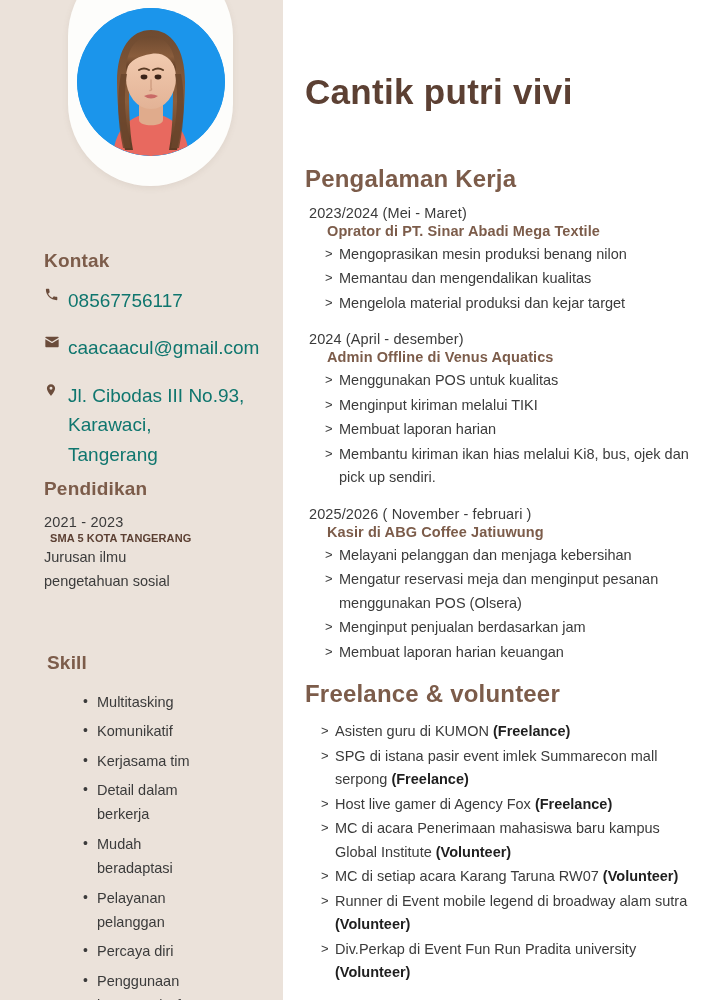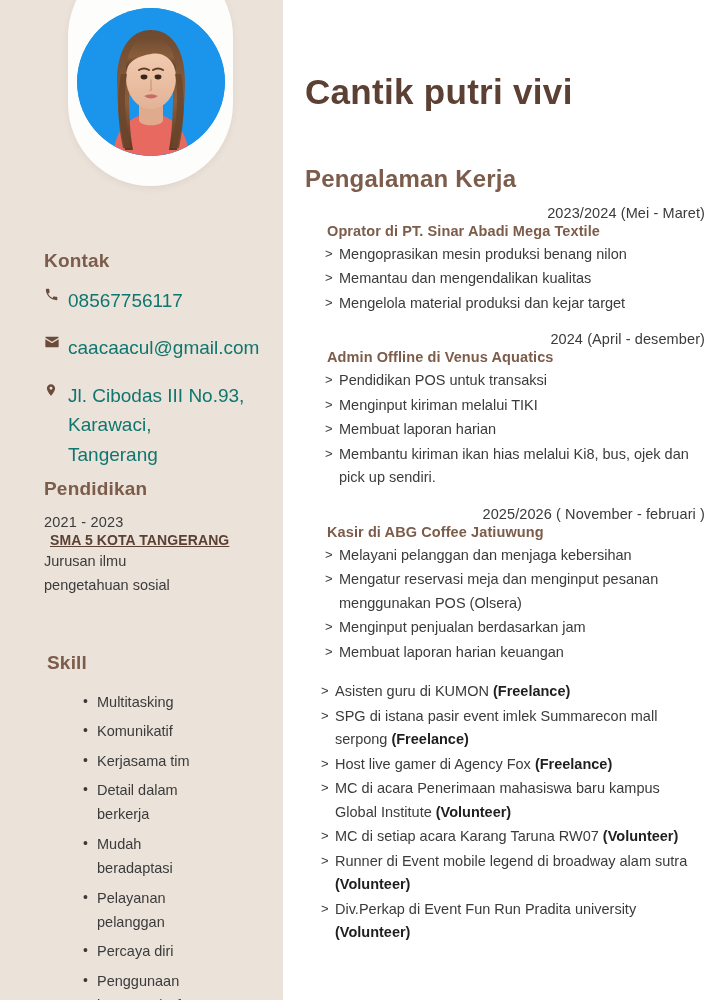--- a/index.html
+++ b/index.html
@@ -97,25 +97,24 @@
   .addr-line2 { display: block; }
 
   .edu-years {
     color: #3b3b3b;
     font-size: 14.5px;
     margin: 0 0 2px 0;
     letter-spacing: 0.2px;
   }
   .edu-school {
     color: #5c4033;
-    font-size: 14px;
+    font-size: 11px;
     font-weight: bold;
     letter-spacing: 0.1px;
     margin: 0 0 2px 6px;
-    text-decoration: underline;
   }
   .edu-major {
     color: #3b3b3b;
     font-size: 14.5px;
     line-height: 1.65;
     margin: 0;
   }
   .skill-list {
     margin: 16px;
     padding: 0 0 0 20px;
@@ -167,21 +166,20 @@
     font-weight: bold;
     margin: 0 0 12px 0;
     letter-spacing: 0.2px;
   }
   .job { margin-bottom: 16px; }
   .job-period {
     color: #3b3b3b;
     font-size: 14.5px;
     margin: 0 0 2px 4px;
     letter-spacing: 0.1px;
-    text-align: right;
   }
   .job-title {
     color: #7c5c4a;
     font-size: 14.5px;
     font-weight: bold;
     margin: 0 0 4px 22px;
     letter-spacing: 0.1px;
   }
   .bullet-list {
     margin: 0;
@@ -352,40 +350,41 @@
               <ul class="bullet-list">
                 <li>Mengoprasikan mesin produksi benang nilon</li>
                 <li>Memantau dan mengendalikan kualitas</li>
                 <li>Mengelola material produksi dan kejar target</li>
               </ul>
             </div>
             <div class="job">
               <p class="job-period">2024 (April - desember)</p>
               <p class="job-title">Admin Offline di Venus Aquatics</p>
               <ul class="bullet-list">
-                <li>Pendidikan POS untuk transaksi</li>
+                <li>Menggunakan POS untuk kualitas</li>
                 <li>Menginput kiriman melalui TIKI</li>
                 <li>Membuat laporan harian</li>
                 <li>Membantu kiriman ikan hias melalui Ki8, bus, ojek dan pick up sendiri.</li>
               </ul>
             </div>
             <div class="job">
               <p class="job-period">2025/2026 ( November - februari )</p>
               <p class="job-title">Kasir di ABG Coffee Jatiuwung</p>
               <ul class="bullet-list">
                 <li>Melayani pelanggan dan menjaga kebersihan</li>
                 <li>Mengatur reservasi meja dan menginput pesanan menggunakan POS (Olsera)</li>
                 <li>Menginput penjualan berdasarkan jam</li>
                 <li>Membuat laporan harian keuangan</li>
               </ul>
             </div>
           </div>
       </section>
 
       <section class="fv-section">
+        <h2 class="main-heading">Freelance &amp; volunteer</h2>
         <ul class="fv-list" id="fv-list">
             <li><span>Asisten guru di KUMON </span><b>(Freelance)</b></li>
             <li><span>SPG di istana pasir event imlek Summarecon mall serpong </span><b>(Freelance)</b></li>
             <li><span>Host live gamer di Agency Fox </span><b>(Freelance)</b></li>
             <li><span>MC di acara Penerimaan mahasiswa baru kampus Global Institute </span><b>(Volunteer)</b></li>
             <li><span>MC di setiap acara Karang Taruna RW07 </span><b>(Volunteer)</b></li>
             <li><span>Runner di  Event mobile legend di broadway alam sutra </span><b>(Volunteer)</b></li>
             <li><span>Div.Perkap di Event Fun Run Pradita university </span><b>(Volunteer)</b></li>
           </ul>
       </section>

